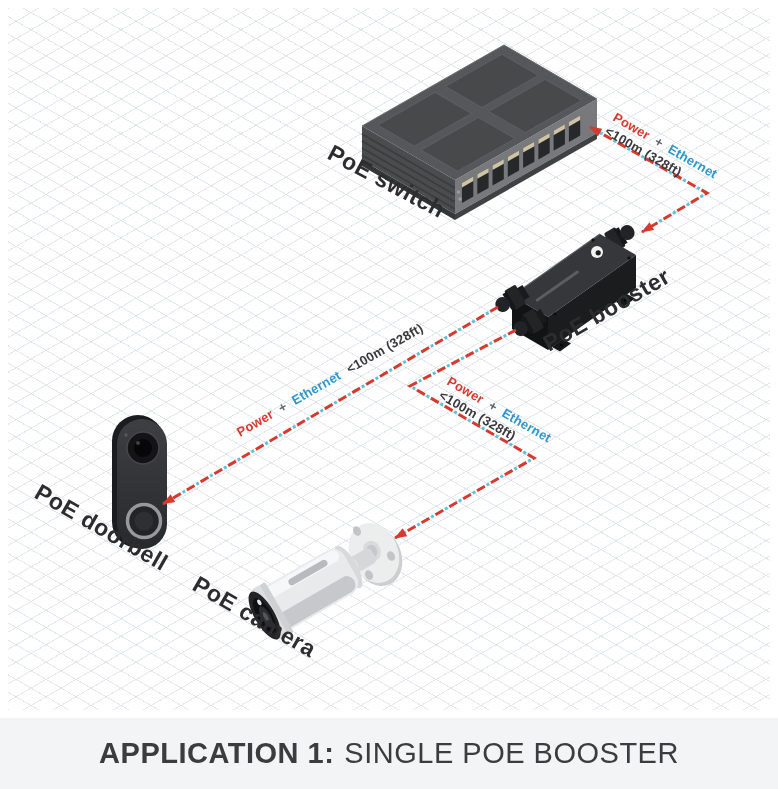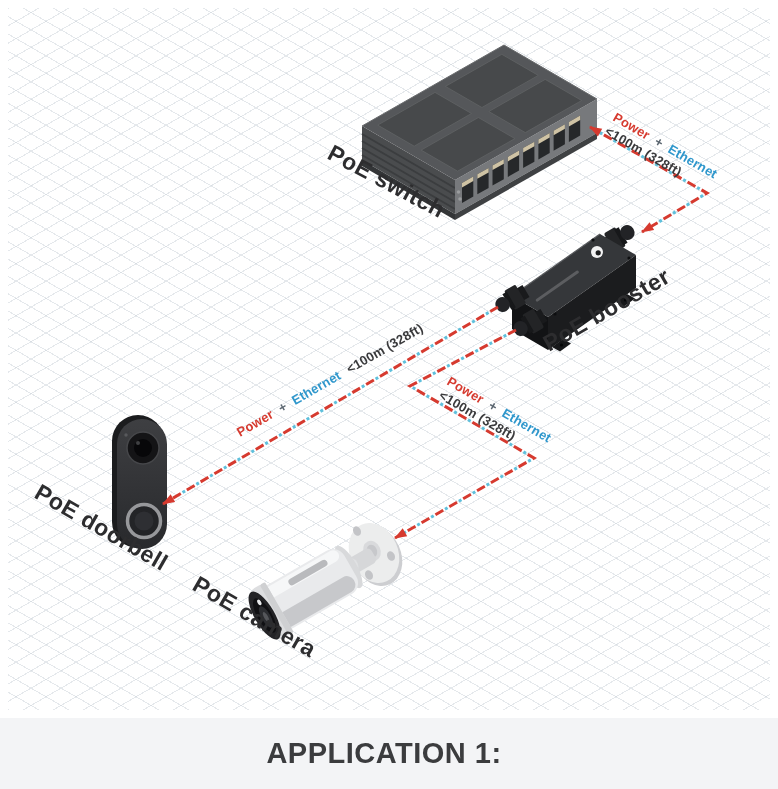--- a/index.html
+++ b/index.html
@@ -188,13 +188,14 @@
   </g>
 
   <text class="devlabel" transform="translate(326,158) rotate(28)" fill="#2d2d2f">PoE switch</text>
   <text class="devlabel" transform="translate(549,352) rotate(-30)" fill="#2d2d2f">PoE booster</text>
   <text class="devlabel" transform="translate(33,497) rotate(30)" fill="#2d2d2f">PoE doorbell</text>
   <text class="devlabel" transform="translate(191,589) rotate(30)" fill="#2d2d2f">PoE camera</text>
 </svg>
 
 <div class="titlebar">
   <span class="t-bold">APPLICATION 1:</span>
+  <span class="t-reg">SINGLE POE BOOSTER</span>
 </div>
 
 </body></html>

